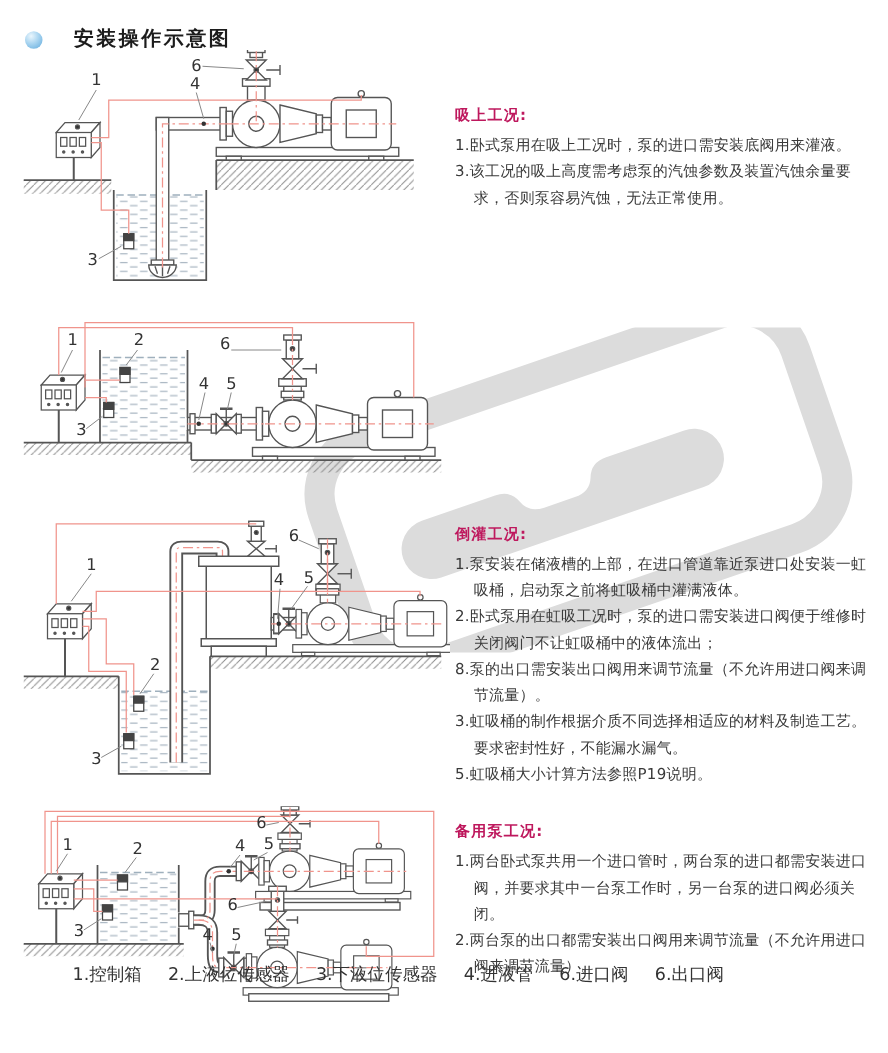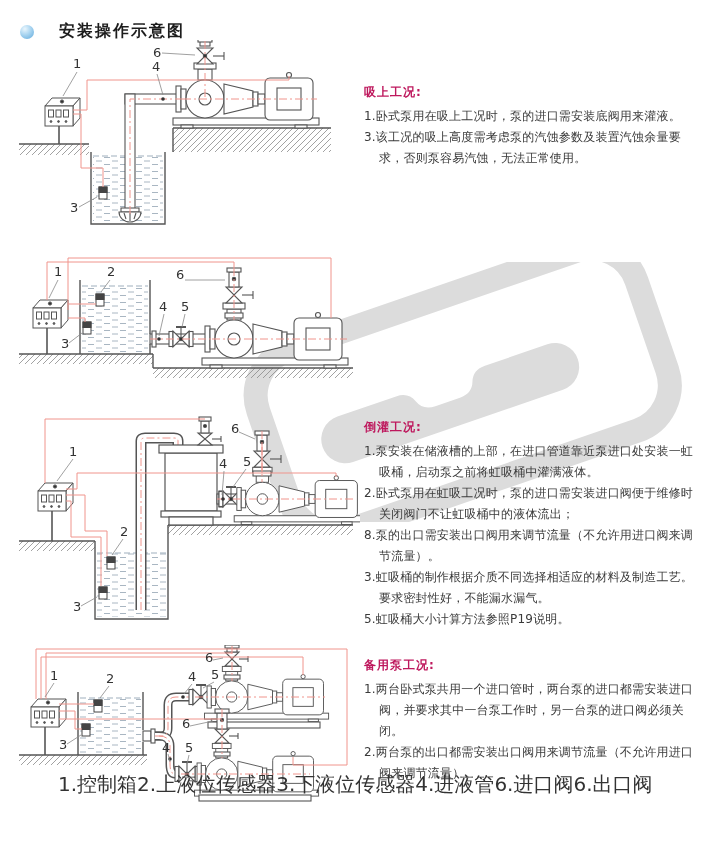--- a/index.html
+++ b/index.html
@@ -13,22 +13,22 @@
   
   .wm{position:absolute;left:218px;top:262px;width:480px;height:260px;z-index:0;}
   
   .diag{position:absolute;left:15px;z-index:2;}
   
   .sec{position:absolute;left:364px;width:340px;z-index:2;}
   .sec h3{margin:0 0 5px 0;font-size:12px;font-weight:bold;letter-spacing:1px;color:#be185d;}
   .sec p.it{margin:0;font-size:12px;line-height:21px;color:#3a3a3a;
             padding-left:15px;text-indent:-15px;letter-spacing:0.2px;}
   
-  .legend{position:absolute;left:58px;top:771px;display:flex;z-index:2;
-          font-size:20px;color:#333;white-space:nowrap;}
+  .legend{position:absolute;left:58px;top:771px;display:flex;gap:21px;z-index:2;
+          font-size:14px;color:#333;white-space:nowrap;}
   text.lbl{font-size:13px;fill:#333;font-family:"DejaVu Sans",sans-serif;}
 </style>
 </head>
 <body>
 
 <div class="page">
 
   <svg style="position:absolute;width:0;height:0" aria-hidden="true">
     <defs>
       <pattern id="hatch" patternUnits="userSpaceOnUse" width="6" height="6">

